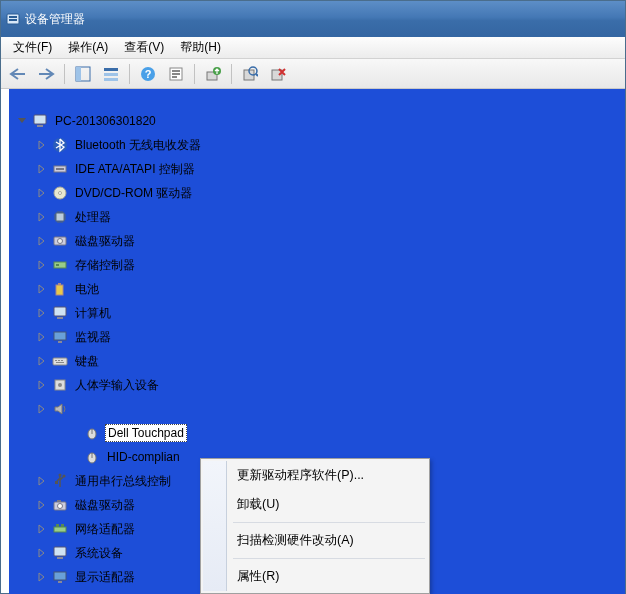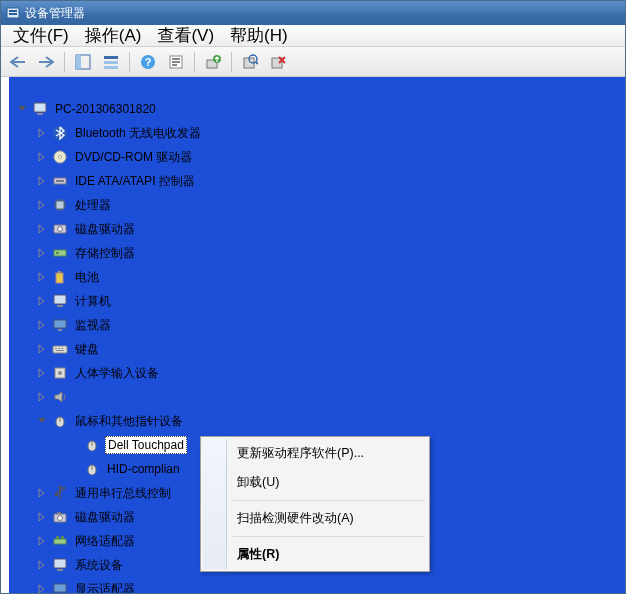--- a/index.html
+++ b/index.html
@@ -15,21 +15,21 @@
 
 .window {
   background: #fff;
   border: 1px solid #4a6d8c;
   width: 100%;
   height: 100%;
 }
 
 .titlebar {
   background: linear-gradient(#5d8ec7, #4478b5 45%, #3a6da9 55%, #3466a2);
-  height: 24px;
+  height: 36px;
   display: flex;
   align-items: center;
   padding: 0 4px;
   color: #fff;
   font-size: 12px;
   gap: 4px;
 }
 
 .titlebar .app-icon {
   width: 16px; height: 16px;
@@ -42,21 +42,21 @@
   background: #f4f4f4;
   background: linear-gradient(#fdfdfd, #ececec);
   display: flex;
   align-items: center;
   height: 22px;
   border-bottom: 1px solid #d2d2d2;
   padding: 0 4px;
 }
 .menubar .menu-item {
   padding: 2px 8px;
-  font-size: 17px;
+  font-size: 12px;
   cursor: default;
 }
 
 .toolbar {
   background: linear-gradient(#f8f8f8, #e8e8e8);
   height: 30px;
   display: flex;
   align-items: center;
   gap: 6px;
   padding: 0 6px;
@@ -267,40 +267,40 @@
     </div>
 
     <div class="tree-node" style="padding-left:24px">
       <span class="expander">
           <svg width="10" height="10" viewBox="0 0 10 10">
             <path d="M2 1 L7 5 L2 9 Z" fill="none" stroke="#888"></path>
           </svg>
         </span>
       <span class="node-icon">
           <svg width="16" height="16" viewBox="0 0 16 16">
+            <rect x="2" y="5" width="12" height="6" fill="#ccd" stroke="#778"></rect>
+            <rect x="4" y="7" width="8" height="2" fill="#778"></rect>
+          </svg>
+        </span>
+      <span class="label">IDE ATA/ATAPI 控制器</span>
+    </div>
+
+    <div class="tree-node" style="padding-left:24px">
+      <span class="expander">
+          <svg width="10" height="10" viewBox="0 0 10 10">
+            <path d="M2 1 L7 5 L2 9 Z" fill="none" stroke="#888"></path>
+          </svg>
+        </span>
+      <span class="node-icon">
+          <svg width="16" height="16" viewBox="0 0 16 16">
             <circle cx="8" cy="8" r="6" fill="#e8e8d0" stroke="#aa9"></circle>
             <circle cx="8" cy="8" r="1.5" fill="#fff" stroke="#aa9"></circle>
           </svg>
         </span>
       <span class="label">DVD/CD-ROM 驱动器</span>
-    </div>
-
-    <div class="tree-node" style="padding-left:24px">
-      <span class="expander">
-          <svg width="10" height="10" viewBox="0 0 10 10">
-            <path d="M2 1 L7 5 L2 9 Z" fill="none" stroke="#888"></path>
-          </svg>
-        </span>
-      <span class="node-icon">
-          <svg width="16" height="16" viewBox="0 0 16 16">
-            <rect x="2" y="5" width="12" height="6" fill="#ccd" stroke="#778"></rect>
-            <rect x="4" y="7" width="8" height="2" fill="#778"></rect>
-          </svg>
-        </span>
-      <span class="label">IDE ATA/ATAPI 控制器</span>
     </div>
 
     <div class="tree-node" style="padding-left:24px">
       <span class="expander">
           <svg width="10" height="10" viewBox="0 0 10 10">
             <path d="M2 1 L7 5 L2 9 Z" fill="none" stroke="#888"></path>
           </svg>
         </span>
       <span class="node-icon">
           <svg width="16" height="16" viewBox="0 0 16 16">
@@ -426,34 +426,20 @@
           </svg>
         </span>
       <span class="node-icon">
           <svg width="16" height="16" viewBox="0 0 16 16">
             <path d="M3 6 H6 L10 3 V13 L6 10 H3 Z" fill="#bbb" stroke="#777"></path>
             <path d="M12 5 Q14 8 12 11" stroke="#777" fill="none"></path>
           </svg>
         </span>
     </div>
 
-    <div class="tree-node" style="padding-left:24px">
-      <span class="expander">
-          <svg width="10" height="10" viewBox="0 0 10 10">
-            <path d="M1 2 L5 7 L9 2 Z" fill="#555"></path>
-          </svg>
-        </span>
-      <span class="node-icon">
-          <svg width="16" height="16" viewBox="0 0 16 16">
-            <ellipse cx="8" cy="9" rx="4" ry="5" fill="#ddd" stroke="#777"></ellipse>
-            <line x1="8" y1="4" x2="8" y2="9" stroke="#777"></line>
-          </svg>
-        </span>
-      <span class="label">鼠标和其他指针设备</span>
-    </div>
 
     <div class="tree-node" style="padding-left:56px">
       <span class="expander none"></span>
       <span class="node-icon">
           <svg width="16" height="16" viewBox="0 0 16 16">
             <ellipse cx="8" cy="9" rx="4" ry="5" fill="#ddd" stroke="#777"></ellipse>
             <line x1="8" y1="4" x2="8" y2="9" stroke="#777"></line>
           </svg>
         </span>
       <span class="label selected">Dell Touchpad</span>
@@ -544,23 +530,23 @@
           <svg width="16" height="16" viewBox="0 0 16 16">
             <rect x="2" y="3" width="12" height="8" fill="#6aa0d8" stroke="#457"></rect>
             <rect x="6" y="12" width="4" height="2" fill="#889"></rect>
           </svg>
         </span>
       <span class="label">显示适配器</span>
     </div>
 
   </div>
 
-  <div class="context-menu" style="left:200px; top:436px">
+  <div class="context-menu" style="left:200px; top:458px">
     <div class="cm-icon-col"></div>
     <div class="cm-item">更新驱动程序软件(P)...</div>
     <div class="cm-item">卸载(U)</div>
     <div class="cm-sep"></div>
     <div class="cm-item">扫描检测硬件改动(A)</div>
     <div class="cm-sep"></div>
-    <div class="cm-item" style="font-weight:bold">属性(R)</div>
+    <div class="cm-item" style="font-weight:normal">属性(R)</div>
   </div>
 
 </div>
 
 </body></html>

